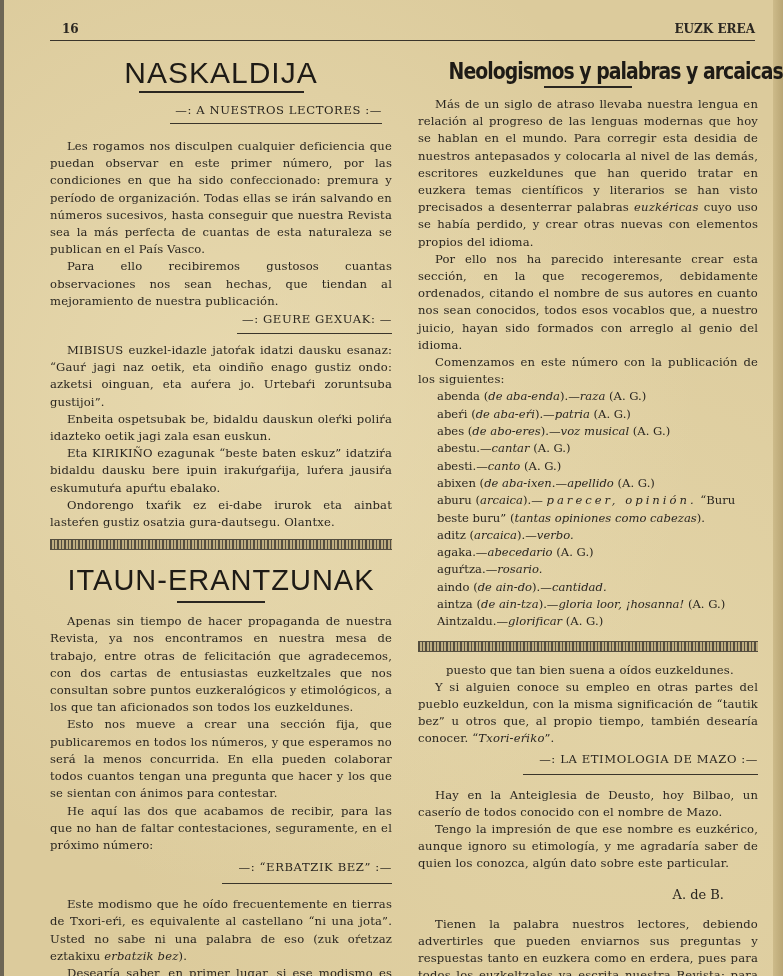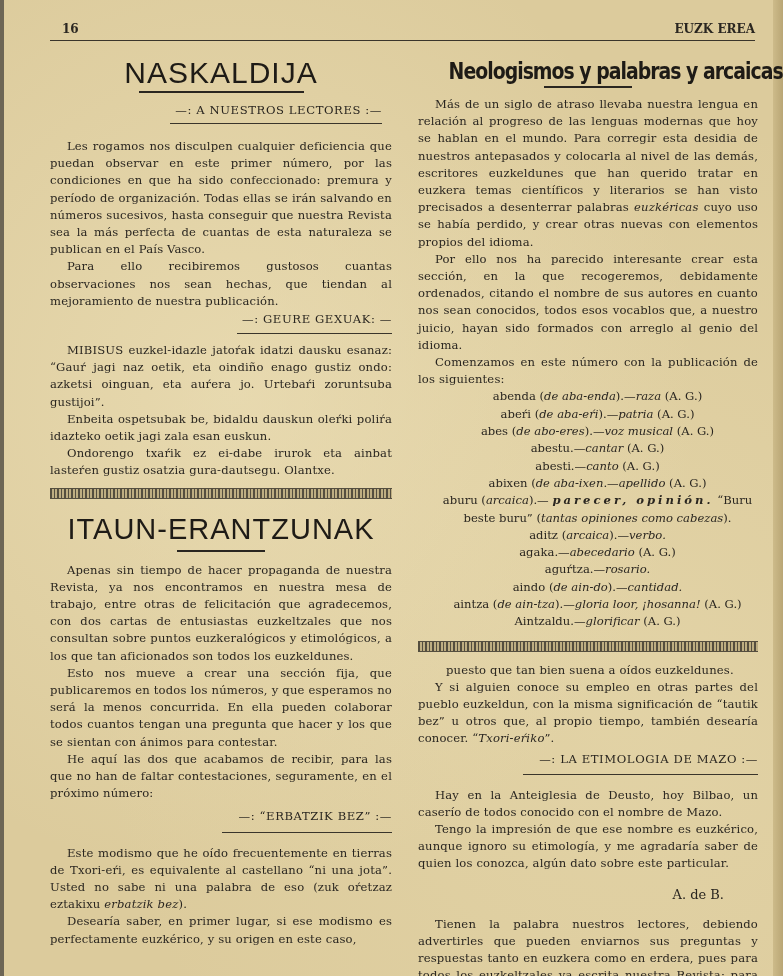--- a/index.html
+++ b/index.html
@@ -49,23 +49,23 @@
   }
   .sub-rule { height: 1px; background: #3a352b; margin-left: auto; }
   .greek {
     height: 9px; margin: 0;
     background:
       repeating-linear-gradient(90deg, #3c372d 0 2px, transparent 2px 4px, #3c372d 4px 5px, transparent 5px 7px),
       #b8a87c;
     border-top: 1px solid #3c372d; border-bottom: 1px solid #3c372d;
     opacity: 0.85;
   }
-  .vocab { font-size: 11.6px; line-height: 17.3px; margin: 0; padding-left: 19px; text-align: center; }
+  .vocab { font-size: 11.6px; line-height: 17.3px; margin: 0; padding-left: 19px; }
   i { font-style: italic; }
-  .spaced { letter-spacing: 3px; font-style: italic; font-weight: bold; }
+  .spaced { letter-spacing: 3px; font-style: italic; }
   .sign { text-align: right; font-size: 13px; margin: 14px; padding-right: 20px; }
 </style>
 </head>
 <body>
 
 <div class="page">
   <div class="left-edge"></div>
   <div class="right-edge"></div>
 
   <div class="header">
@@ -79,20 +79,21 @@
     <p class="sub" style="margin-top:10px;padding-right:10px;">—: A NUESTROS LECTORES :—</p>
     <div class="sub-rule" style="width:212px;margin-top:6px;margin-right:10px;"></div>
     <div style="height:14px"></div>
     <p class="p">Les rogamos nos disculpen cualquier deficiencia que puedan observar en este primer número, por las condiciones en que ha sido confeccionado: premura y período de organización. Todas ellas se irán salvando en números sucesivos, hasta conseguir que nuestra Revista sea la más perfecta de cuantas de esta naturaleza se publican en el País Vasco.</p>
     <p class="p">Para ello recibiremos gustosos cuantas observaciones nos sean hechas, que tiendan al mejoramiento de nuestra publicación.</p>
     <p class="sub" style="margin-top:2px;">—: GEURE GEXUAK: —</p>
     <div class="sub-rule" style="width:155px;margin-top:7px;"></div>
     <div style="height:8px"></div>
     <p class="p">MIBISUS euzkel-idazle jatoŕak idatzi dausku esanaz: “Gauŕ jagi naz oetik, eta oindiño enago gustiz ondo: azketsi oinguan, eta auŕera jo. Urtebaŕi zoruntsuba gustijoi”.</p>
     <p class="p">Enbeita ospetsubak be, bidaldu dauskun oleŕki poliŕa idazteko oetik jagi zala esan euskun.</p>
+    <p class="p">Eta KIRIKIÑO ezagunak “beste baten eskuz” idatziŕa bidaldu dausku bere ipuin irakuŕgaŕija, luŕera jausiŕa eskumutuŕa apuŕtu ebalako.</p>
     <p class="p">Ondorengo txaŕik ez ei-dabe irurok eta ainbat lasteŕen gustiz osatzia gura-dautsegu. Olantxe.</p>
     <div class="greek" style="margin-top:8px;"></div>
 
     <div class="title-serif" style="margin-top:14px;font-size:29px;">ITAUN-ERANTZUNAK</div>
     <div class="title-rule" style="width:88px;margin-top:4px;"></div>
     <div style="height:10px"></div>
     <p class="p">Apenas sin tiempo de hacer propaganda de nuestra Revista, ya nos encontramos en nuestra mesa de trabajo, entre otras de felicitación que agradecemos, con dos cartas de entusiastas euzkeltzales que nos consultan sobre puntos euzkeralógicos y etimológicos, a los que tan aficionados son todos los euzkeldunes.</p>
     <p class="p">Esto nos mueve a crear una sección fija, que publicaremos en todos los números, y que esperamos no será la menos concurrida. En ella pueden colaborar todos cuantos tengan una pregunta que hacer y los que se sientan con ánimos para contestar.</p>
     <p class="p">He aquí las dos que acabamos de recibir, para las que no han de faltar contestaciones, seguramente, en el próximo número:</p>
     <p class="sub" style="margin-top:6px;">—: “ERBATZIK BEZ” :—</p>

